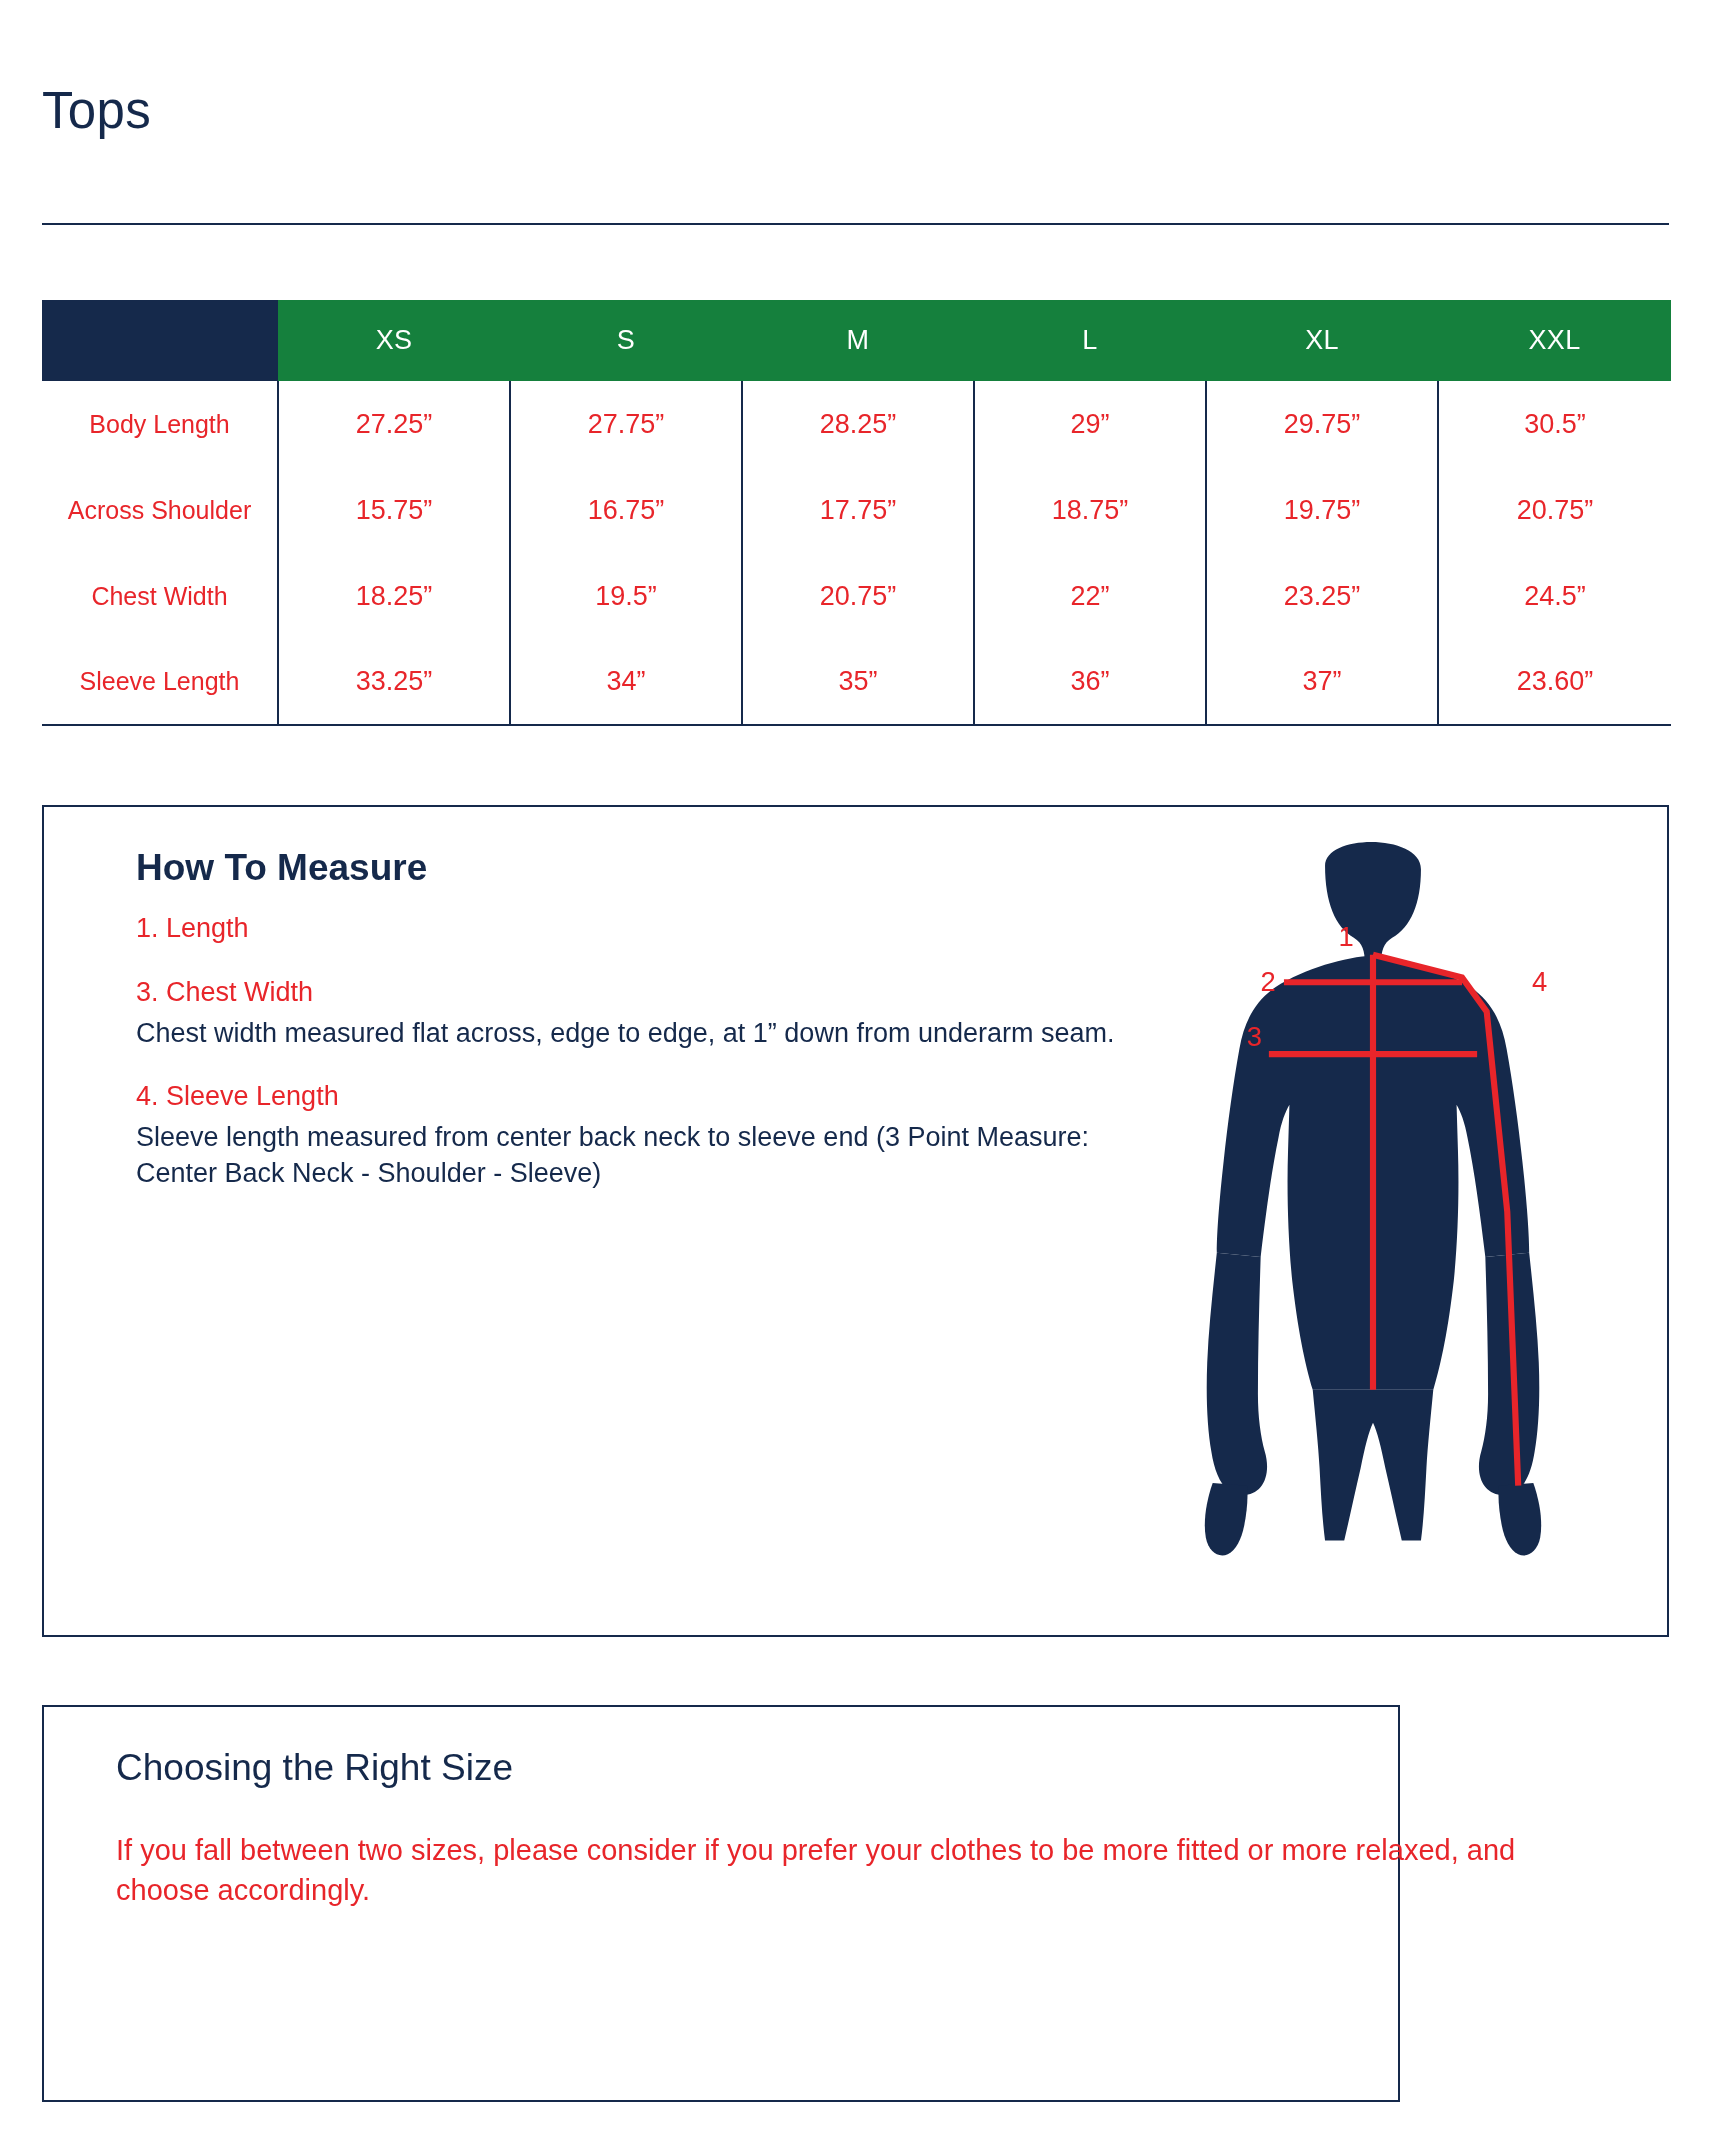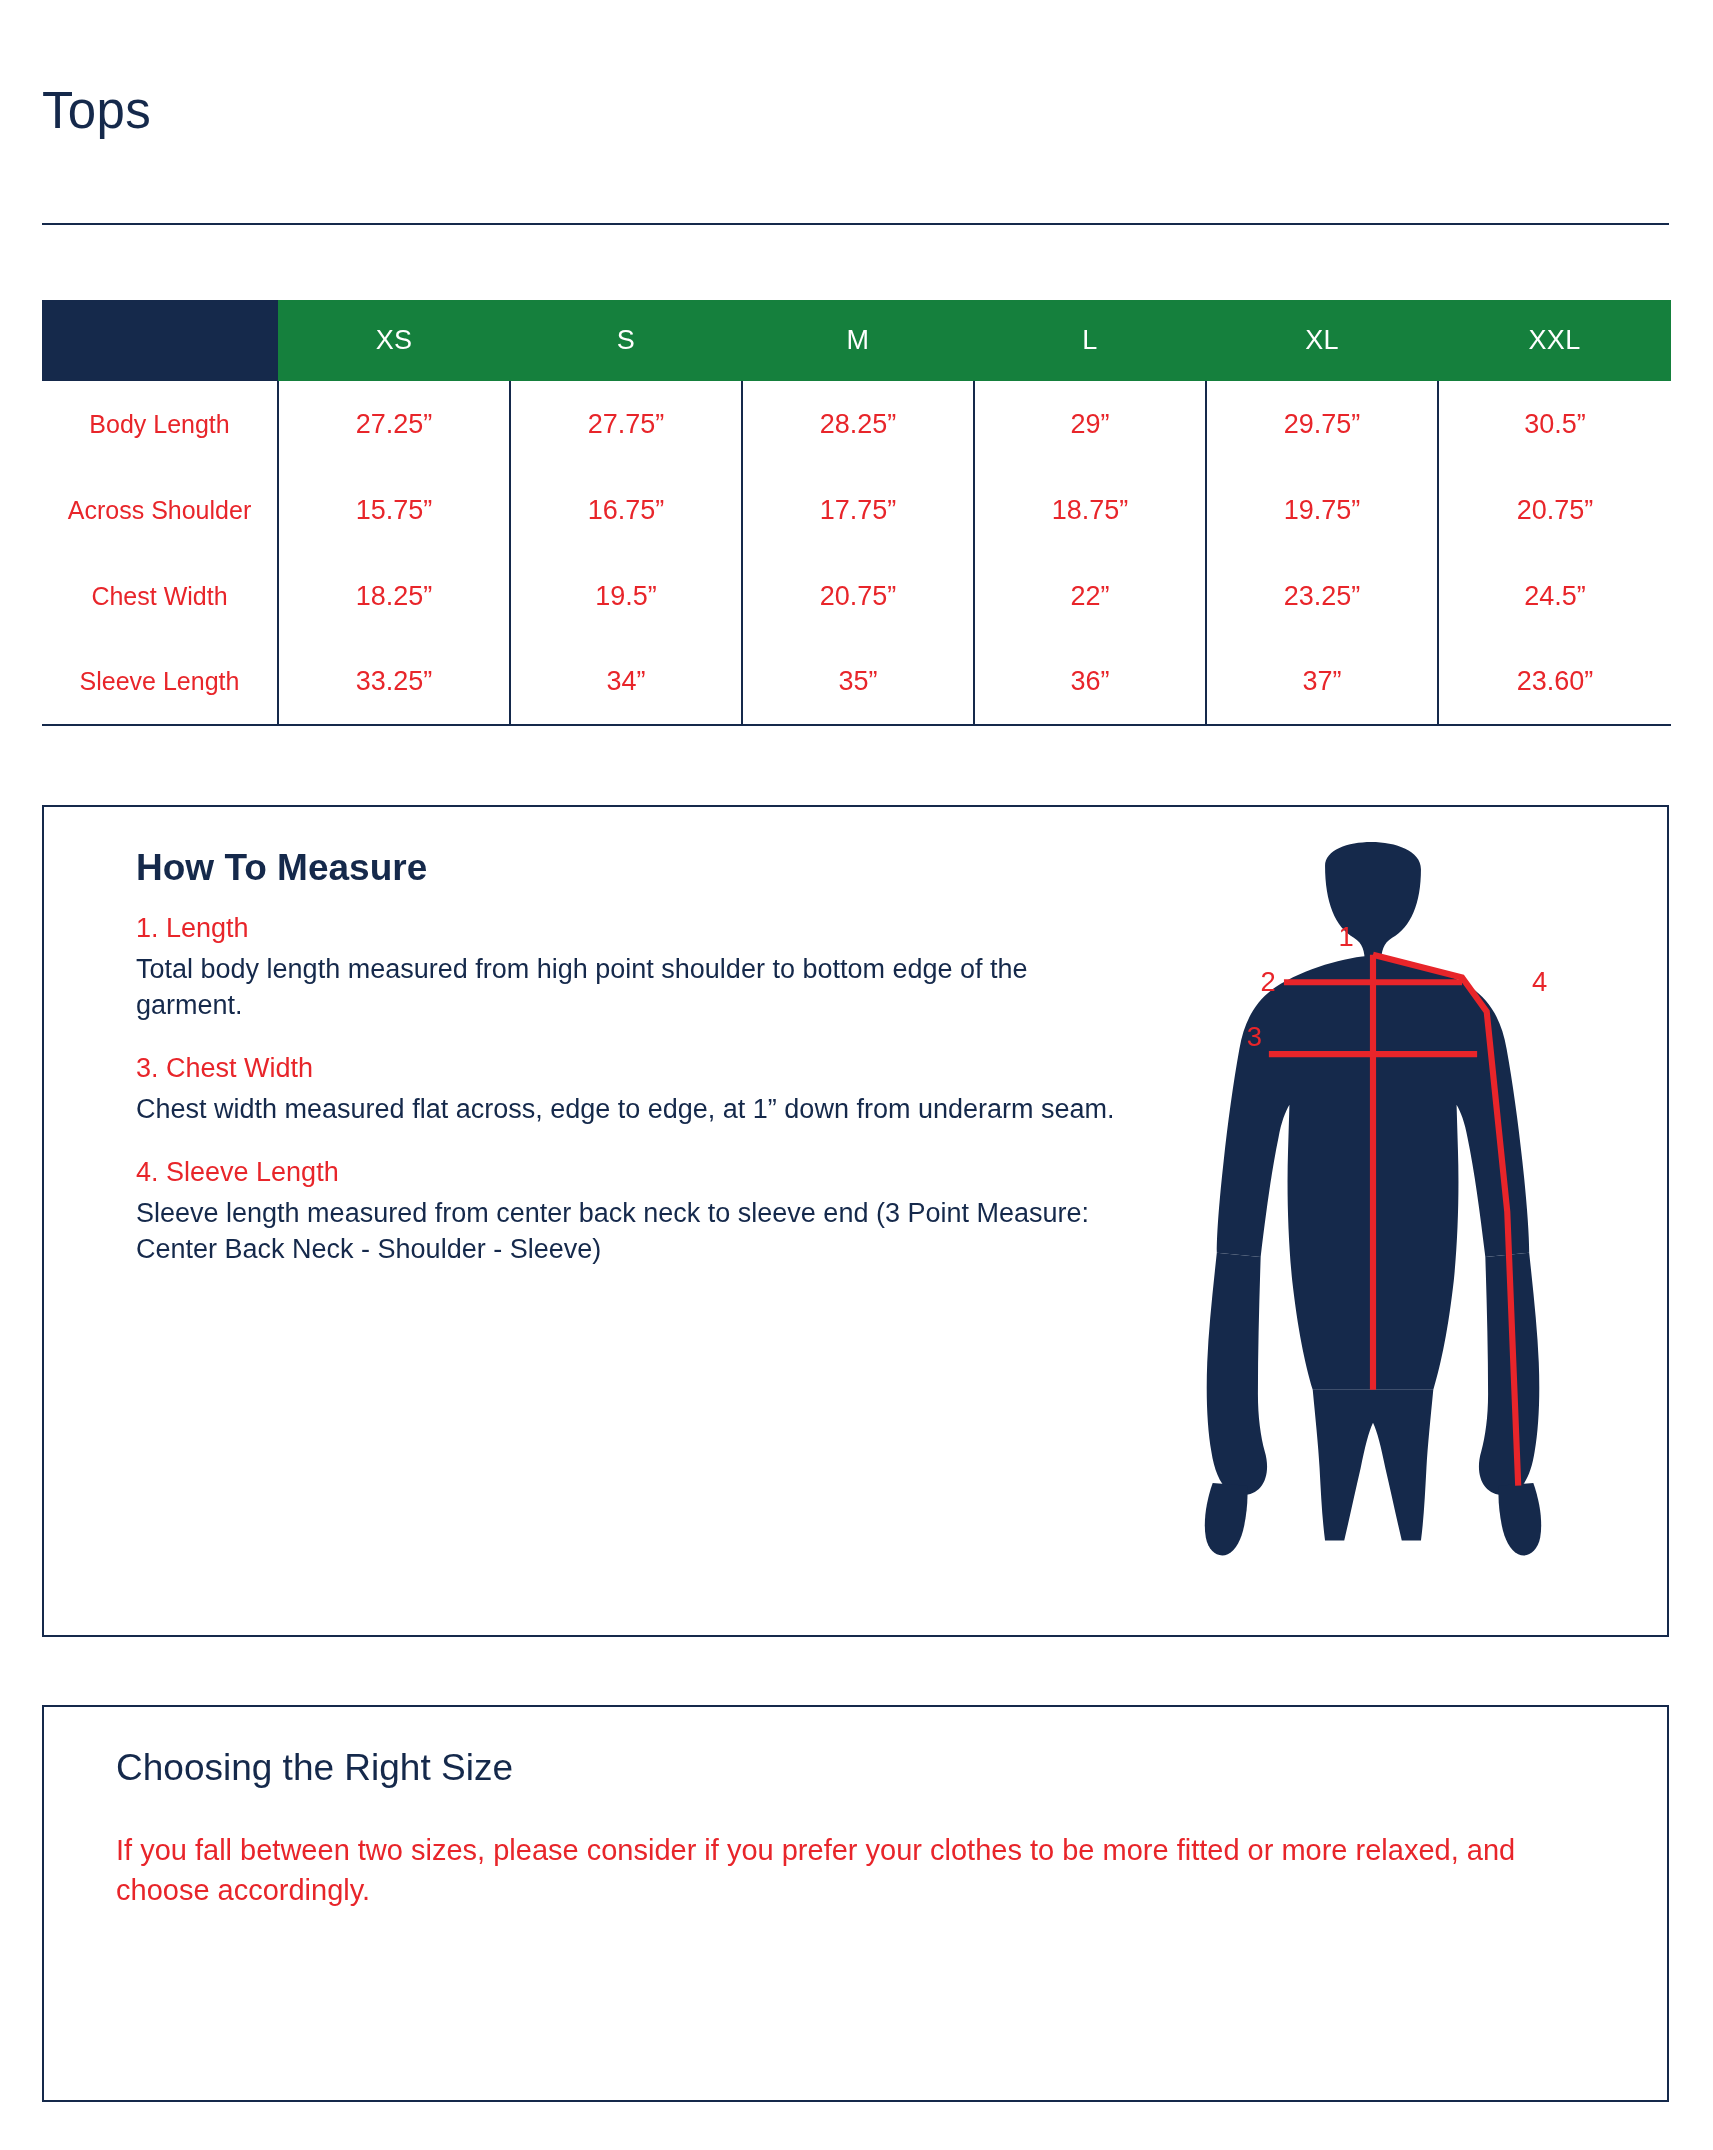--- a/index.html
+++ b/index.html
@@ -140,21 +140,21 @@
     top: 20.5px;
     width: 548px;
     height: 788px;
   }
 
   
   .choose-box {
     position: absolute;
     left: 42px;
     top: 1705px;
-    width: 1627px;
+    width: 1358px;
     height: 397px;
     border: 2.1px solid #15294b;
     box-sizing: border-box;
   }
   .choose-heading {
     position: absolute;
     left: 72px;
     top: 40px;
     font-size: 37px;
     color: #15294b;
@@ -229,21 +229,20 @@
       </tr>
     </tbody>
   </table>
 
   <div class="measure-box">
     <div class="measure-heading">How To Measure</div>
 
     <div class="measure-list">
       <div class="m-item">
         <div class="m-title">1. Length</div>
-        <div class="m-body">Total body length measured from high point shoulder to bottom edge of the garment.</div>
       </div>
       <div class="m-item">
         <div class="m-title">3. Chest Width</div>
         <div class="m-body">Chest width measured flat across, edge to edge, at 1” down from underarm seam.</div>
       </div>
       <div class="m-item">
         <div class="m-title">4. Sleeve Length</div>
         <div class="m-body">Sleeve length measured from center back neck to sleeve end (3 Point Measure: Center Back Neck - Shoulder - Sleeve)</div>
       </div>
     </div>

